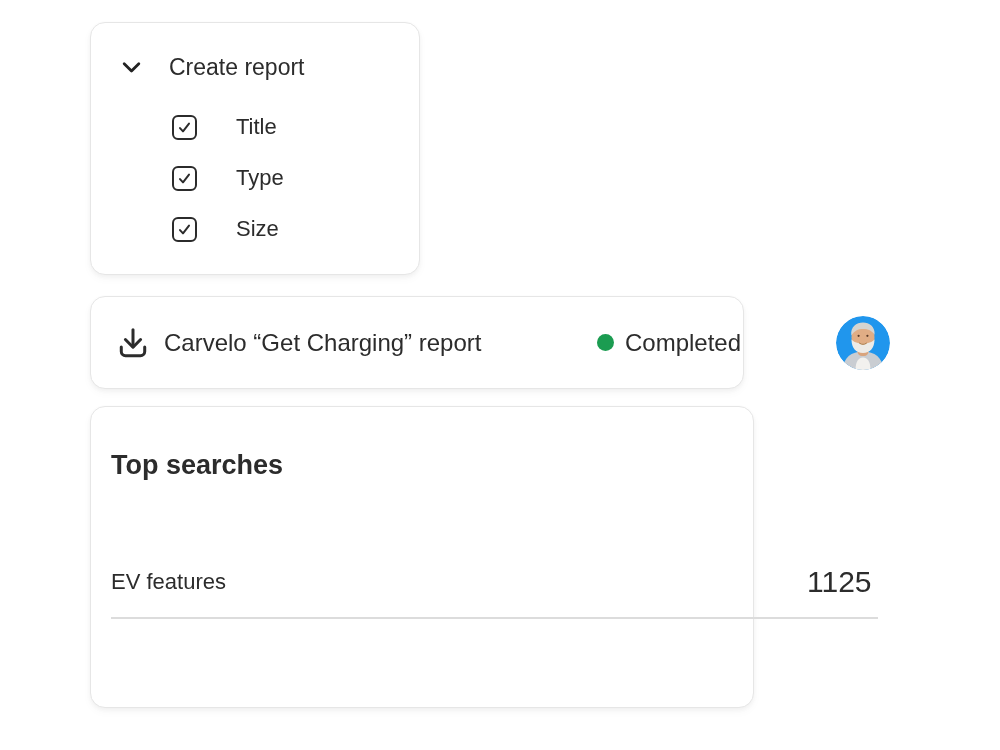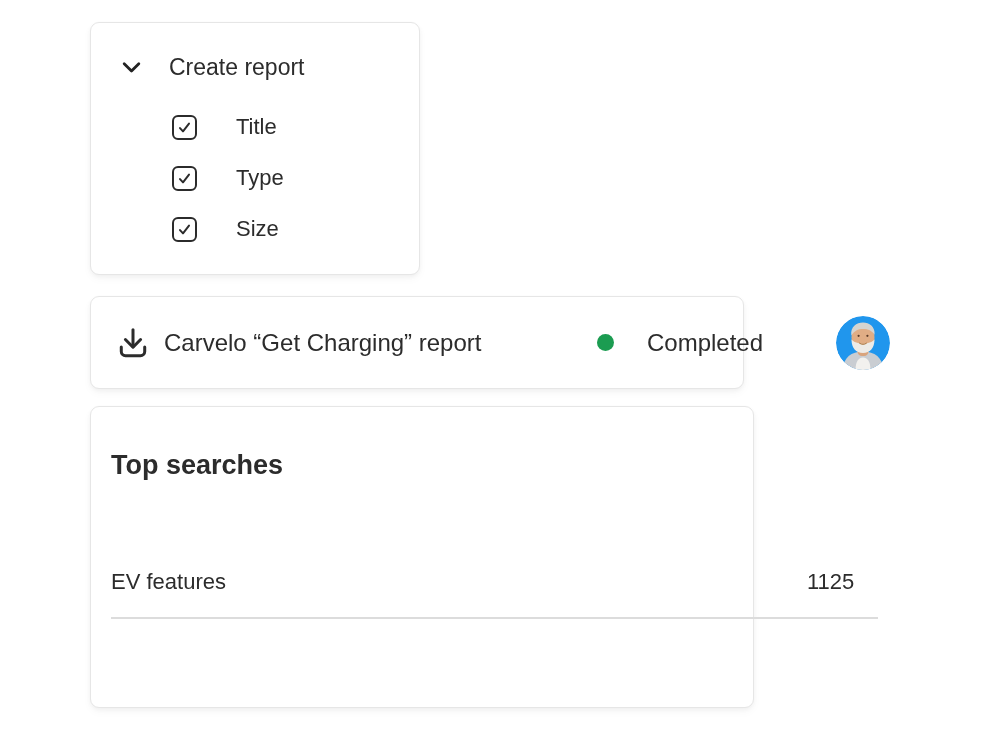--- a/index.html
+++ b/index.html
@@ -2,21 +2,21 @@
 <html><head>
 <meta charset="utf-8">
 <style>
   html,body{margin:0;padding:0;}
   body{
     width:1000px;height:750px;position:relative;background:#ffffff;
     font-family:"Liberation Sans","DejaVu Sans",sans-serif;color:#2c2c2c;
     overflow:hidden;
   }
   .card{
-    position:absolute;background:#fff;border:1px solid #e6e6e6;border-radius:9px;
+    position:absolute;background:#fff;border:1px solid #e6e6e6;border-radius:15px;
     box-shadow:0 2px 4px rgba(0,0,0,.04),0 4px 10px rgba(0,0,0,.03);
     box-sizing:border-box;
   }
   
   #card-create{left:90px;top:22px;width:330px;height:253px;}
   .panel-header{position:absolute;left:27px;top:30px;height:28px;display:flex;align-items:center;gap:24px;}
   .chev{width:27px;height:27px;display:inline-flex;align-items:center;justify-content:center;cursor:pointer;}
   .chev svg{width:27px;height:27px;}
   .panel-title{font-size:23px;line-height:28px;}
   .opt-row{position:absolute;left:81px;height:26px;display:flex;align-items:center;gap:39px;}
@@ -25,31 +25,31 @@
     display:inline-flex;align-items:center;justify-content:center;cursor:pointer;background:#fff;flex:0 0 auto;
   }
   .cbx svg{width:15px;height:15px;display:none;}
   .cbx.checked svg{display:block;}
   .opt-label{font-size:22px;line-height:26px;}
   
   #card-report{left:90px;top:296px;width:654px;height:93px;}
   .dl{position:absolute;left:23px;top:27px;width:38px;height:38px;display:inline-flex;cursor:pointer;}
   .dl svg{width:38px;height:38px;}
   .report-title{position:absolute;left:73px;top:50%;transform:translateY(-50%);font-size:24px;white-space:nowrap;}
-  .status{position:absolute;left:506px;top:50%;transform:translateY(-50%);display:flex;align-items:center;gap:33px;}
+  .status{position:absolute;left:506px;top:50%;transform:translateY(-50%);display:flex;align-items:center;gap:11px;}
   .dot{width:17px;height:17px;border-radius:50%;background:#1b9c51;flex:0 0 auto;}
   .status-label{font-size:24px;white-space:nowrap;}
   .avatar{position:absolute;left:745px;top:50%;transform:translateY(-50%);width:54px;height:54px;border-radius:50%;overflow:hidden;cursor:pointer;}
   .avatar svg{width:54px;height:54px;display:block;}
   
   #card-searches{left:90px;top:406px;width:664px;height:302px;}
   .ts-title{position:absolute;left:20px;top:42px;font-size:27px;line-height:32px;font-weight:700;}
   .t-row{position:absolute;left:20px;width:767px;height:27px;}
   .t-row .col-search{position:absolute;left:0;top:0;font-size:22px;line-height:27px;white-space:nowrap;}
-  .t-row .col-count{position:absolute;left:696px;top:0;font-size:22px;line-height:27px;white-space:nowrap;}
+  .t-row .col-count{position:absolute;left:696px;top:0;font-size:30px;line-height:27px;white-space:nowrap;}
   .t-row.head .col-search,.t-row.head .col-count{font-weight:700;font-size:21px;line-height:26px;}
   .divider{position:absolute;left:20px;top:210px;width:767px;height:2px;background:#dcdcdc;}
 </style>
 </head>
 <body>
 
 <div class="card" id="card-create">
   <div class="panel-header">
     <span class="chev">
       <svg viewBox="0 0 24 24" fill="none">

